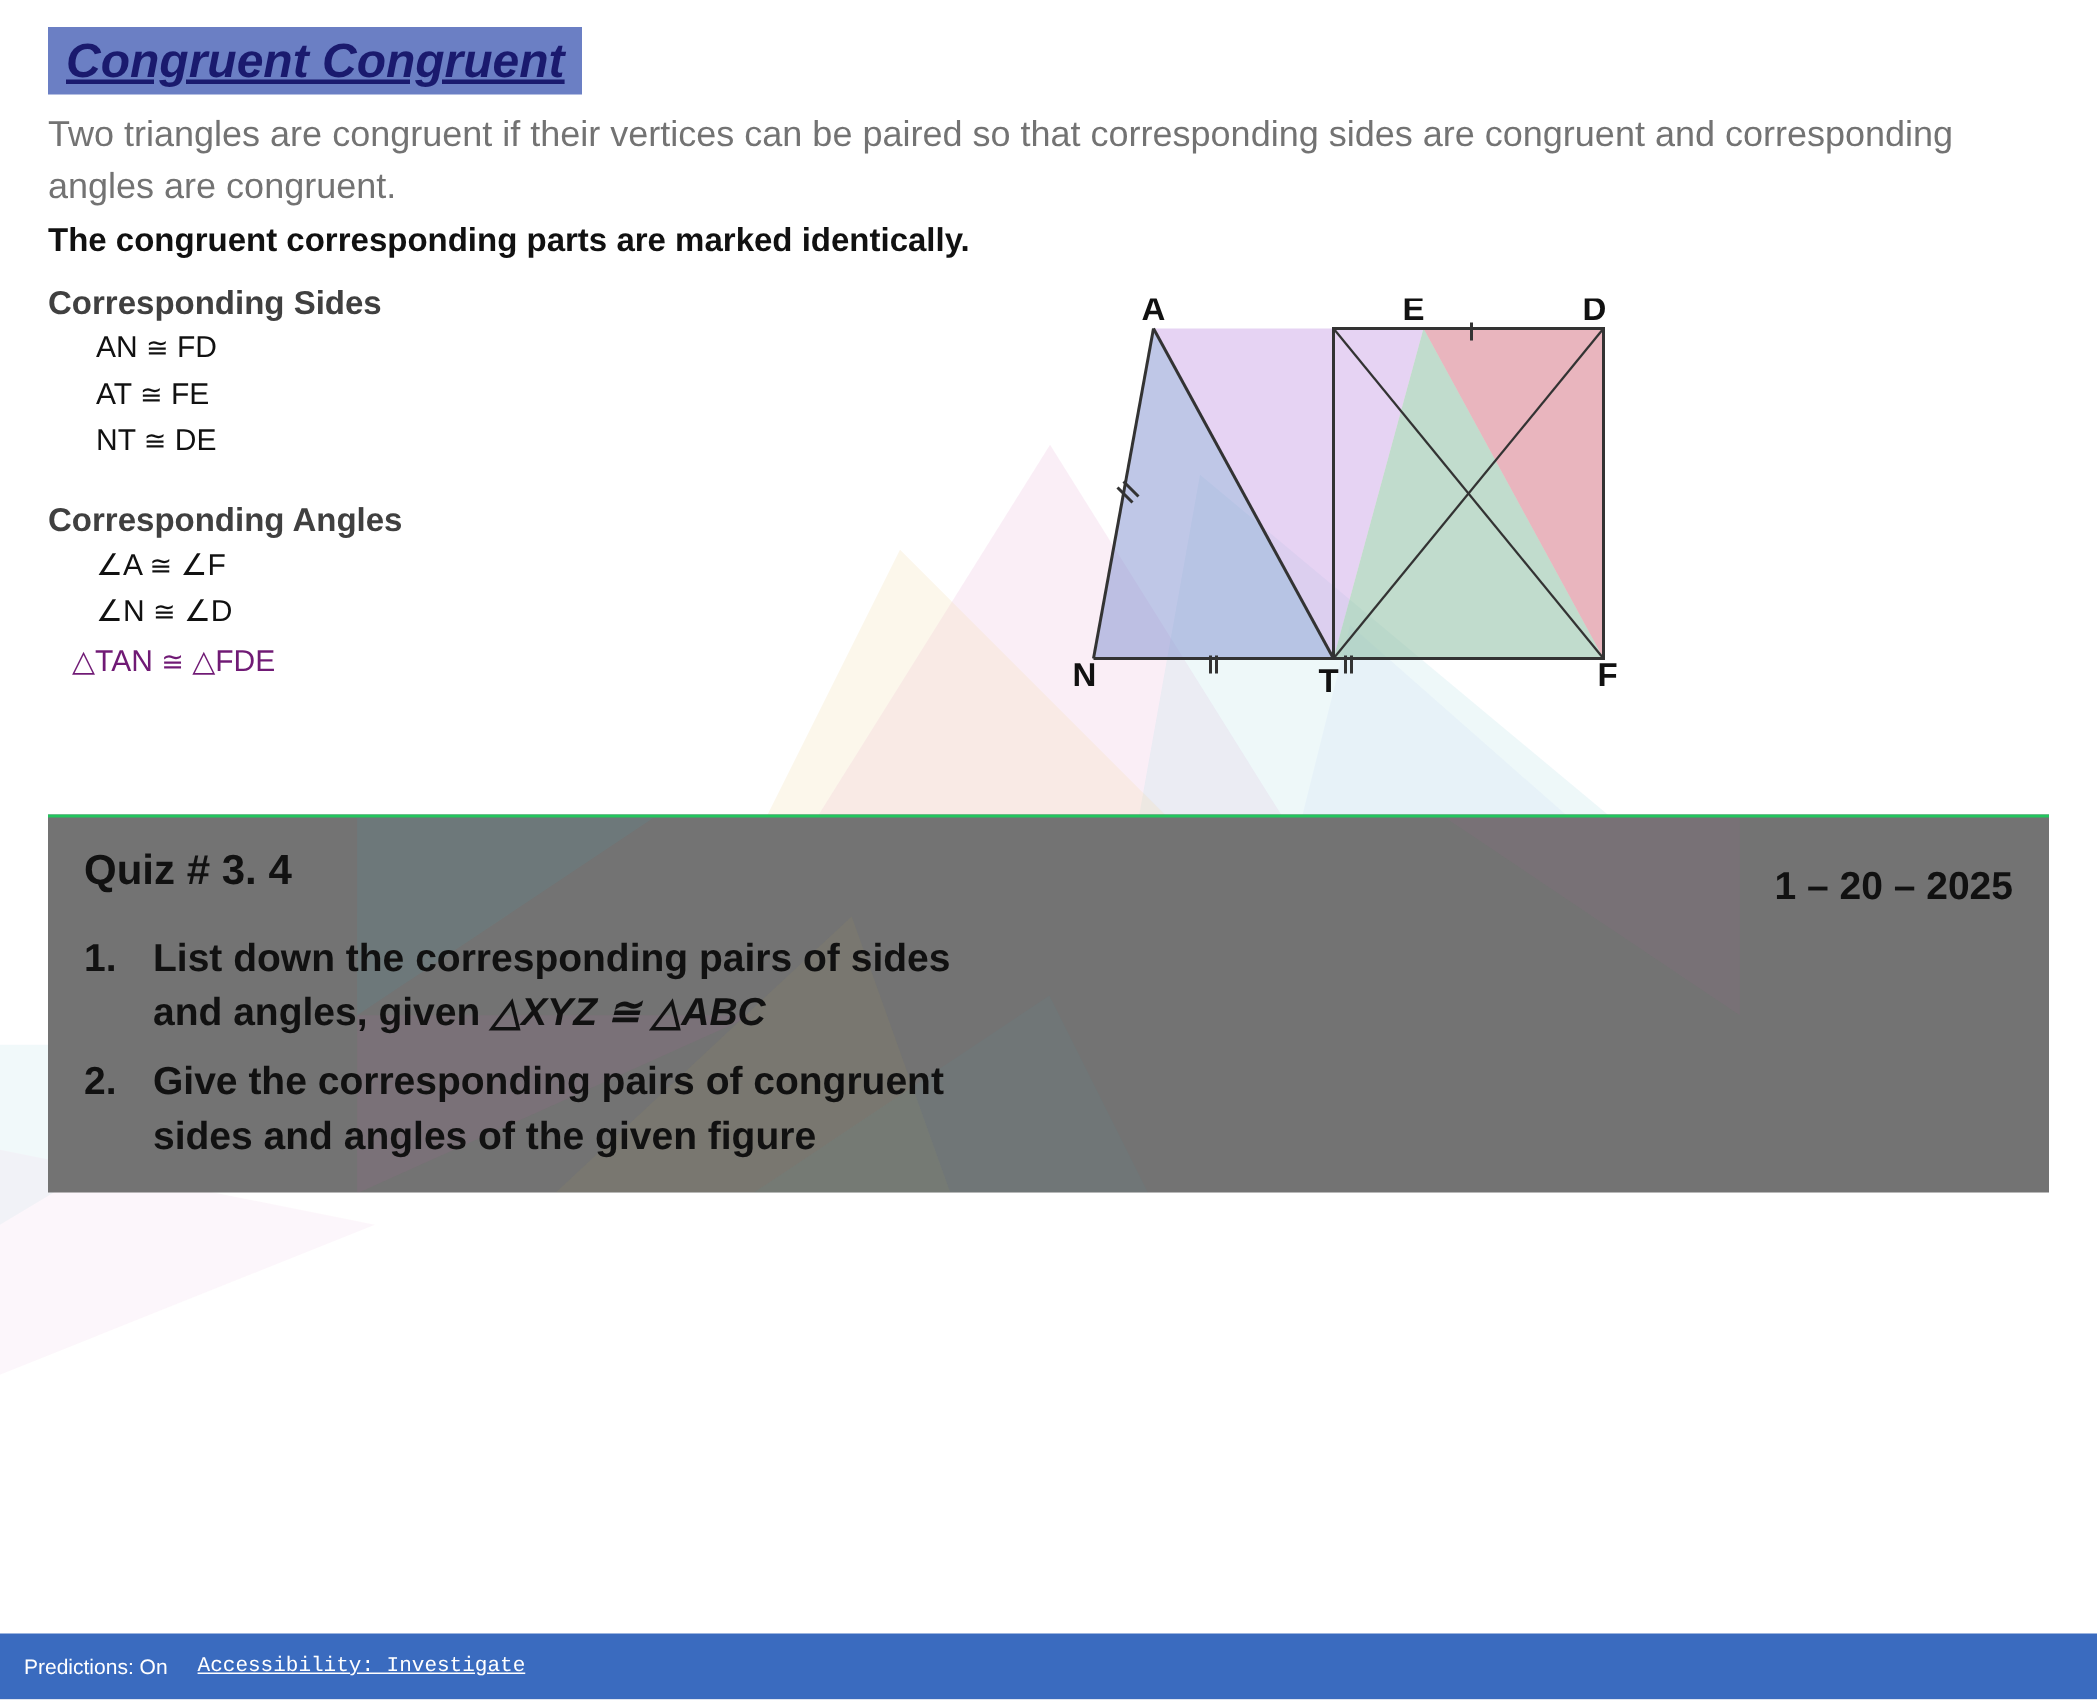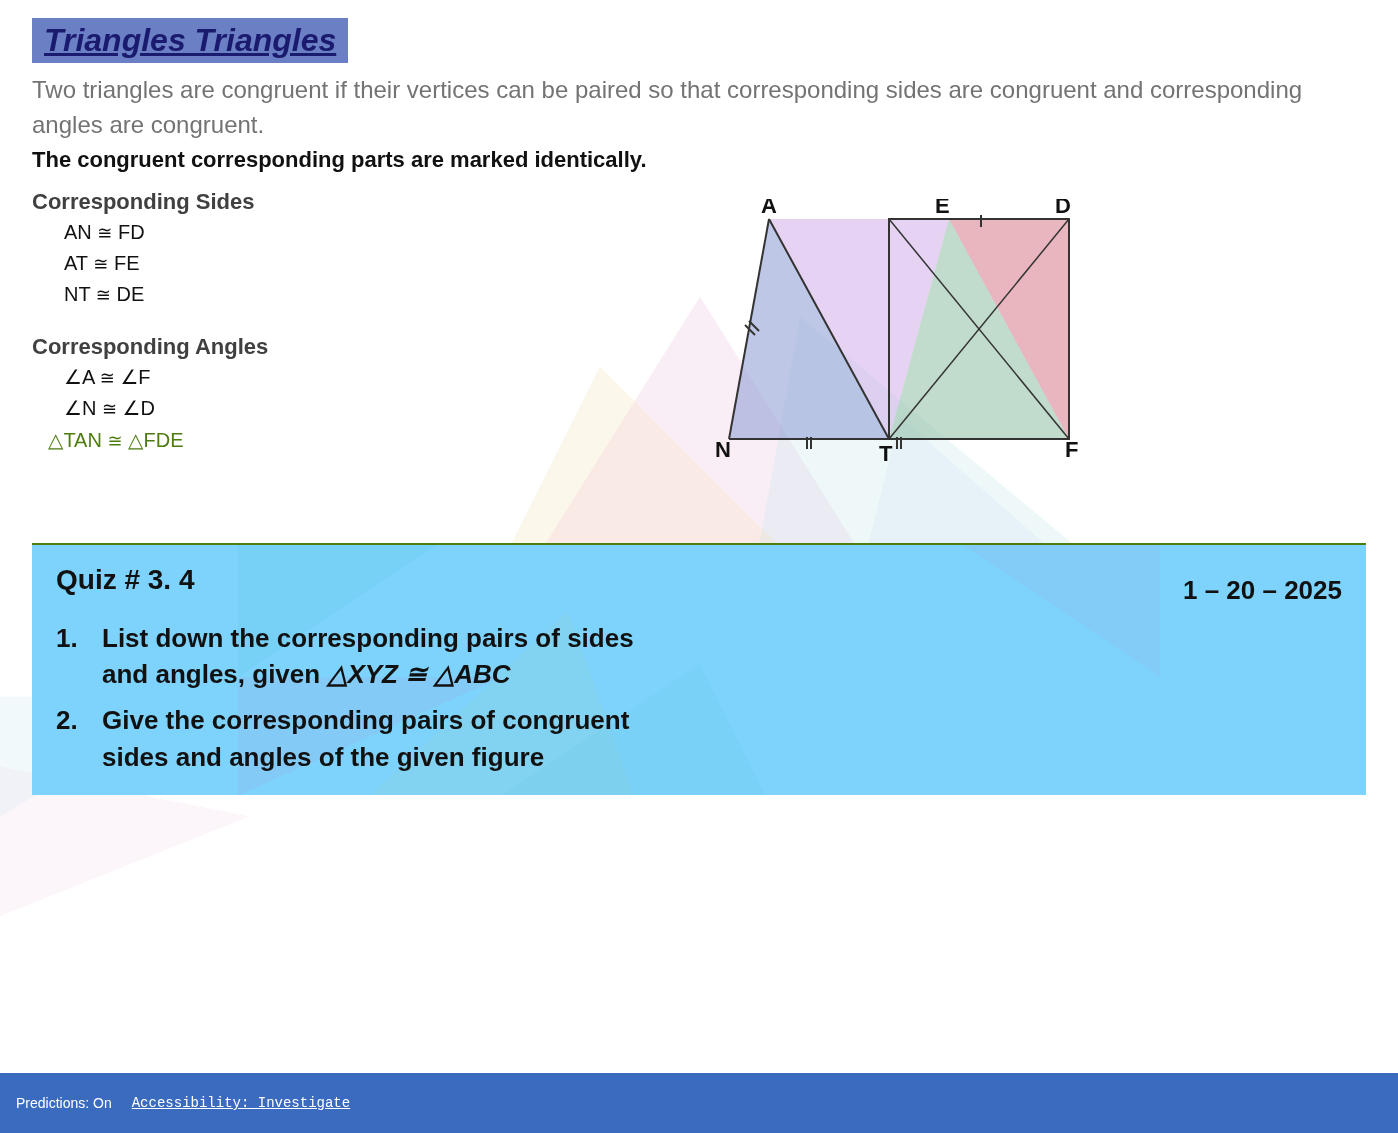--- a/index.html
+++ b/index.html
@@ -86,21 +86,21 @@
       margin-left: 32px;
       line-height: 1.55;
     }
 
     .congruent-sym {
       font-size: 18px;
     }
 
     .triangle-statement {
       font-size: 20px;
-      color: #4d7c0f;
+      color: #701a75;
       margin-left: 16px;
       margin-top: 4px;
     }
 
     
     .right-col {
       flex: 1;
       display: flex;
       justify-content: center;
       align-items: flex-start;
@@ -109,22 +109,22 @@
     }
 
     .diagram-svg {
       width: 480px;
       height: 320px;
     }
 
     
     .quiz-section {
       margin-top: 18px;
-      background: #7dd3fc;
-      border-top: 2px solid #4d7c0f;
+      background: #737373;
+      border-top: 2px solid #22c55e;
       padding: 10px 24px;
       position: relative;
     }
 
     .quiz-header {
       display: flex;
       justify-content: space-between;
       align-items: center;
       margin-bottom: 14px;
     }
@@ -164,21 +164,21 @@
       font-style: italic;
     }
 
     
     .bottom-bar {
       position: absolute;
       bottom: 0;
       left: 0;
       right: 0;
       background: #3a6bbf;
-      height: 60px;
+      height: 44px;
       display: flex;
       align-items: center;
       padding: 0 16px;
       gap: 20px;
       z-index: 10;
     }
 
     .bottom-label {
       color: white;
       font-size: 14px;
@@ -229,21 +229,21 @@
     <polygon points="900,200 1150,420 850,400" fill="#70a0e0" opacity="0.2"></polygon>
 
     <polygon points="0,600 200,480 0,480" fill="#40b0c0" opacity="0.2"></polygon>
     <polygon points="0,700 250,600 0,550" fill="#d060b0" opacity="0.15"></polygon>
   </svg>
 
   <div class="content-area">
 
     
     <div class="title-block">
-      <span class="title-text">Triangles Triangles</span>
+      <span class="title-text">Congruent Congruent</span>
     </div>
 
     
     <div class="intro-text">
       <span>Two triangles are congruent if their vertices can be paired so that corresponding sides are congruent and corresponding angles are congruent.</span>
     </div>
     <div class="intro-bold">The congruent corresponding parts are marked identically.</div>
 
     
     <div class="main-row">

